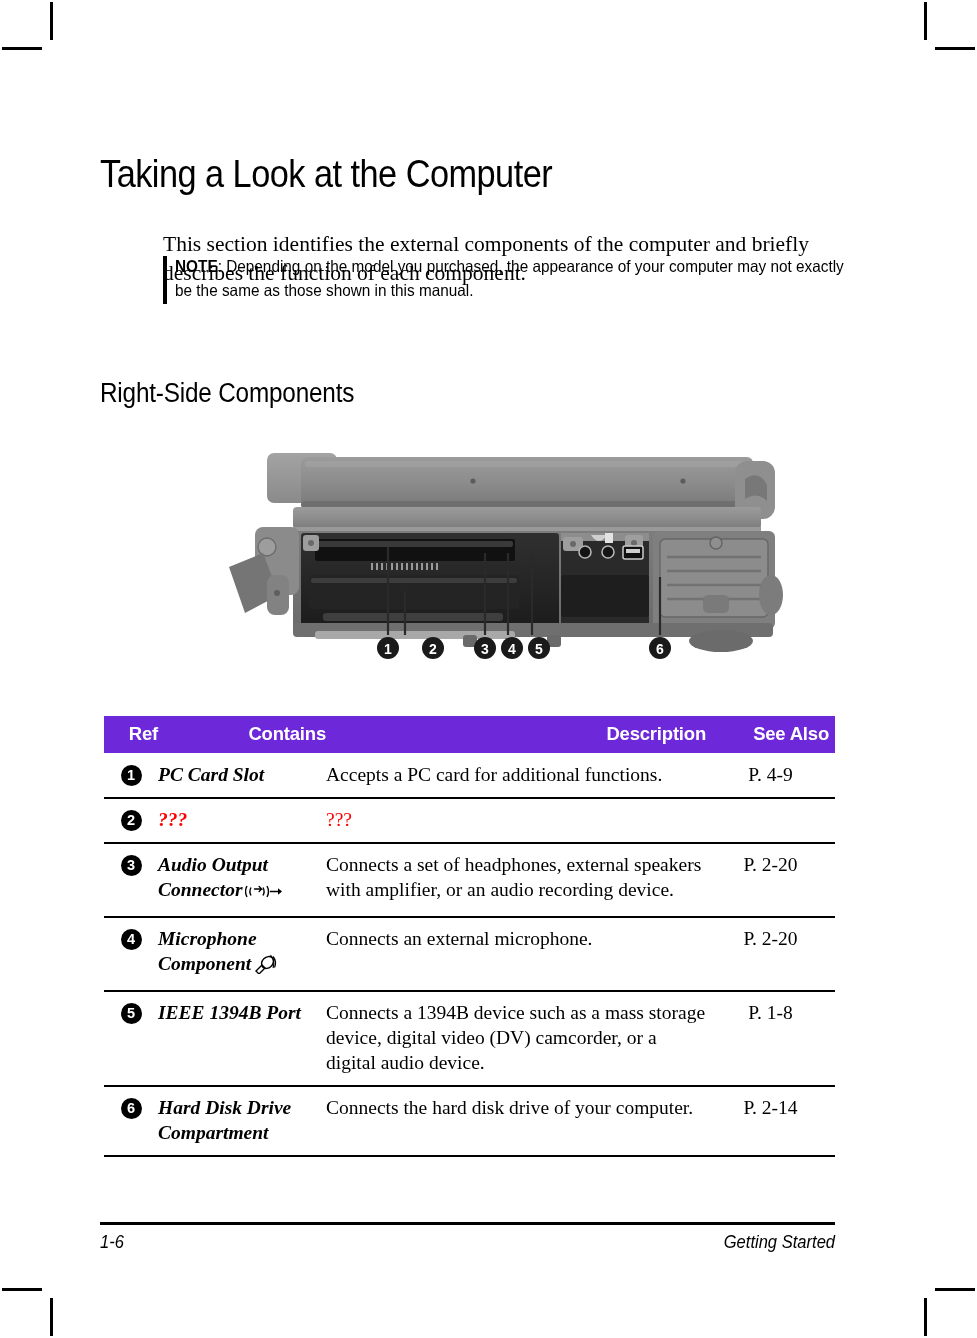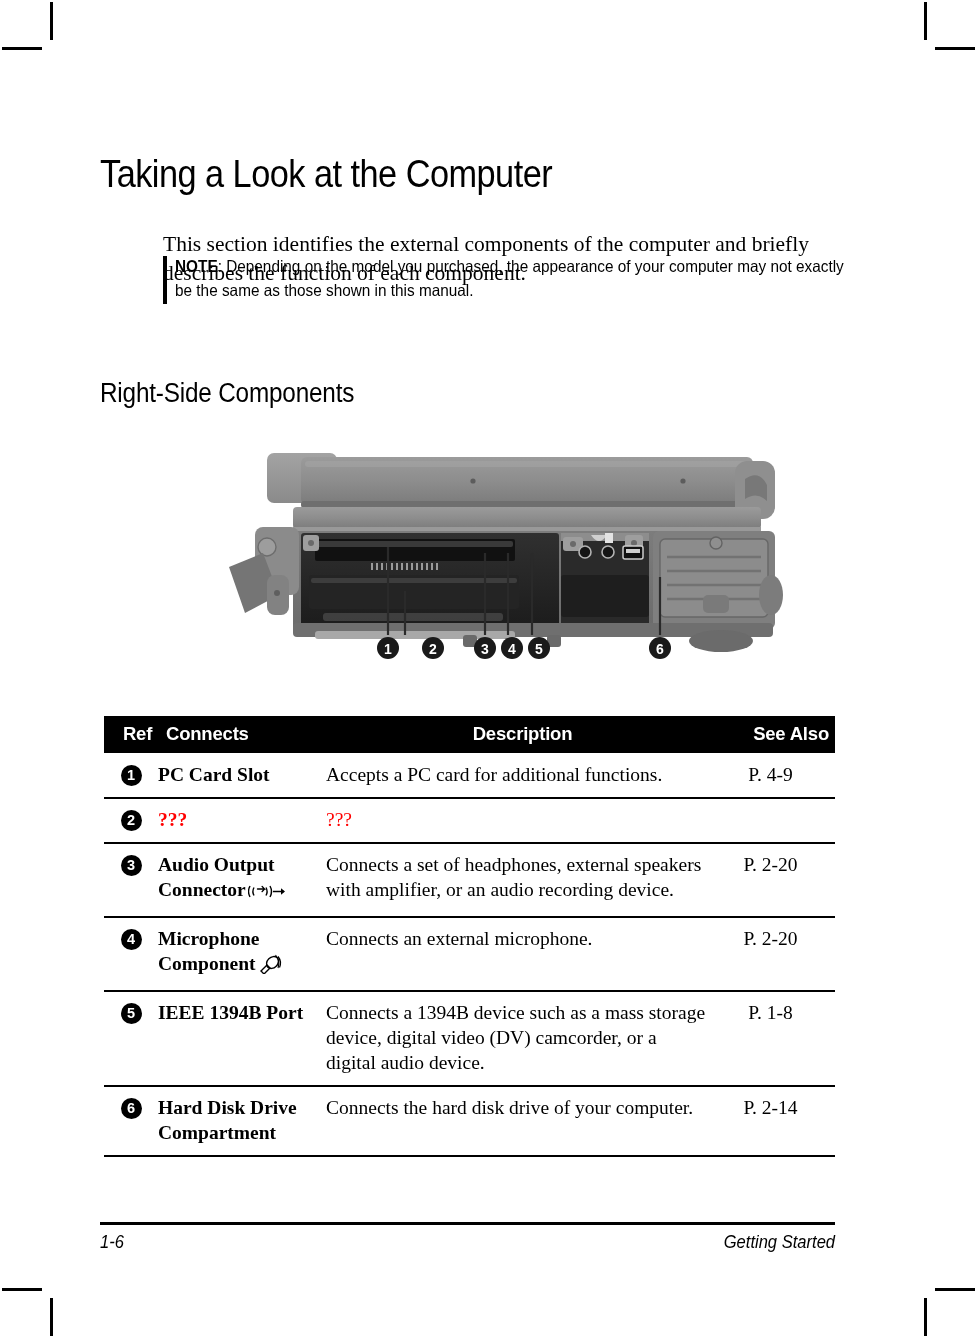--- a/index.html
+++ b/index.html
@@ -99,27 +99,28 @@
   .fig-svg { display: block; width: 580px; height: 245px; }
 
   
   .tbl {
     position: absolute;
     left: 104px; top: 716px;
     width: 731px;
     border-collapse: collapse;
   }
   .tbl thead th {
-    background: #000000;
+    background: #6d28d9;
     color: #fff;
     font-family: "Liberation Sans", sans-serif;
     font-size: 18.5px;
     font-weight: 700;
     padding: 7px 0 8px 13px;
     letter-spacing: -0.2px;
+    text-align: right;
   }
   .th-ref  { width: 54px;  text-align: center; }
   .th-comp { width: 168px; text-align: left; padding-left: 8px !important; }
   .th-desc { width: 380px; text-align: center; }
   .th-see  { width: 129px; text-align: right; padding-right: 6px !important; }
 
   .tbl tbody td {
     border-bottom: 2.2px solid #000;
     vertical-align: top;
     padding: 8px 0 10px 0;
@@ -130,20 +131,21 @@
   .tbl tbody tr:first-child td { padding-top: 9px; }
 
   td.c-ref {
     text-align: center;
     padding-right: 4px;
   }
   td.c-comp {
     font-weight: 700;
     padding-left: 8px;
     padding-right: 10px;
+    font-style: italic;
   }
   td.c-desc { padding-right: 12px; }
   td.c-see  { text-align: center; padding-right: 6px; white-space: nowrap; }
 
   .missing { color: #ff0000; font-weight: 700; }
   .missing-desc { color: #ff0000; font-weight: 400; }
 
   
   .bullet {
     display: inline-block;
@@ -376,21 +378,21 @@
           <text x="455" y="219" font-family="Liberation Sans, sans-serif" font-size="14" font-weight="700" fill="#fff" text-anchor="middle">6</text>
         </g>
       </g>
     </svg>
   </div>
 
   <table class="tbl">
     <thead>
       <tr>
         <th class="th-ref">Ref</th>
-        <th class="th-comp">Connects</th>
+        <th class="th-comp">Contains</th>
         <th class="th-desc">Description</th>
         <th class="th-see">See Also</th>
       </tr>
     </thead>
     <tbody>
 
       <tr>
         <td class="c-ref">
           <span class="bullet">1</span>
         </td>

